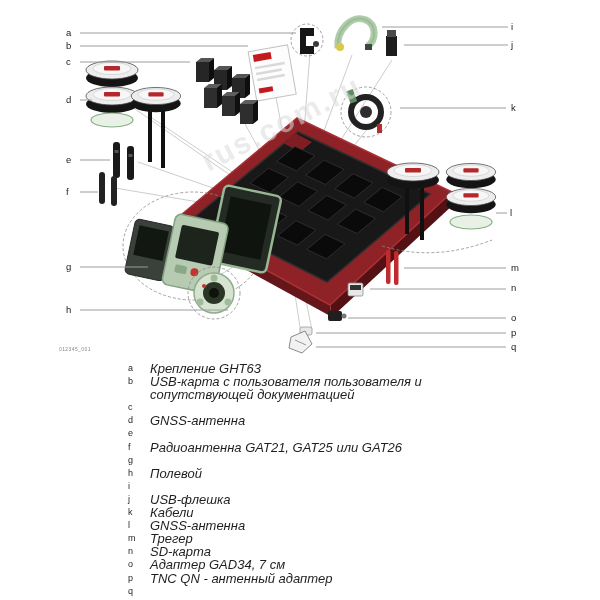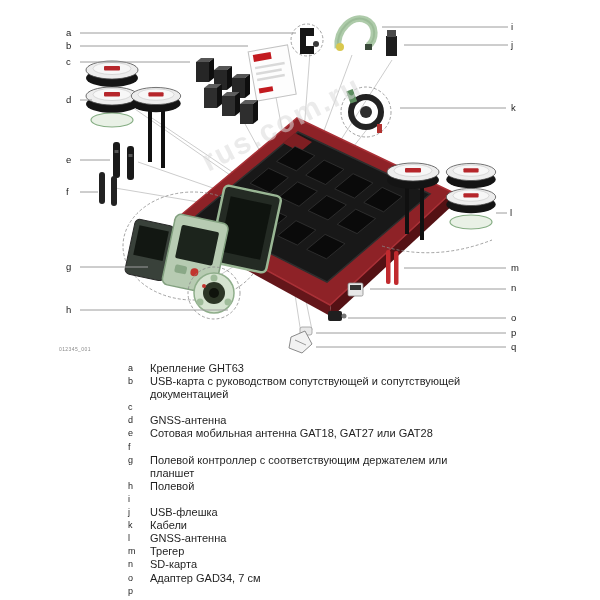--- a/index.html
+++ b/index.html
@@ -22,21 +22,21 @@
   .figure-id{
     position:absolute;left:59px;top:346px;font-size:5px;color:#8a8a8a;
     letter-spacing:0.4px;
   }
   .legend{position:absolute;left:128px;top:362px;width:420px;}
   .legend .row{display:flex;align-items:flex-start;}
   .legend .key{
     flex:0 0 22px;font-size:9px;line-height:13.1px;color:#1f1f1f;
   }
   .legend .txt{
-    flex:0 0 auto;max-width:330px;font-size:11px;line-height:13.1px;color:#1f1f1f;
+    flex:0 0 auto;max-width:330px;font-size:13px;line-height:13.1px;color:#1f1f1f;font-style:italic;
   }
 </style>
 </head>
 <body>
 
 <div class="diagram">
 
   <svg width="600" height="362" viewBox="0 0 600 362">
     <defs>
       <g id="ant">
@@ -292,44 +292,43 @@
 
 <div class="legend">
 
     <div class="row">
       <span class="key">a</span>
       <span class="txt">Крепление GHT63</span>
     </div>
 
     <div class="row">
       <span class="key">b</span>
-      <span class="txt">USB-карта с руководством сопутствующей и сопутствующей документацией</span>
+      <span class="txt">USB-карта с пользователя пользователя и сопутствующей документацией</span>
     </div>
 
     <div class="row">
       <span class="key">c</span>
     </div>
 
     <div class="row">
       <span class="key">d</span>
       <span class="txt">GNSS-антенна</span>
     </div>
 
     <div class="row">
       <span class="key">e</span>
-      <span class="txt">Сотовая мобильная антенна GAT18, GAT27 или GAT28</span>
     </div>
 
     <div class="row">
       <span class="key">f</span>
+      <span class="txt">Радиоантенна GAT21, GAT25 или GAT26</span>
     </div>
 
     <div class="row">
       <span class="key">g</span>
-      <span class="txt">Полевой контроллер с соответствующим держателем или планшет</span>
     </div>
 
     <div class="row">
       <span class="key">h</span>
       <span class="txt">Полевой</span>
     </div>
 
     <div class="row">
       <span class="key">i</span>
     </div>
@@ -359,18 +358,19 @@
       <span class="txt">SD-карта</span>
     </div>
 
     <div class="row">
       <span class="key">o</span>
       <span class="txt">Адаптер GAD34, 7 см</span>
     </div>
 
     <div class="row">
       <span class="key">p</span>
+      <span class="txt">TNC QN - антенный адаптер</span>
     </div>
 
     <div class="row">
       <span class="key">q</span>
     </div>
   </div>
 
 </body></html>

